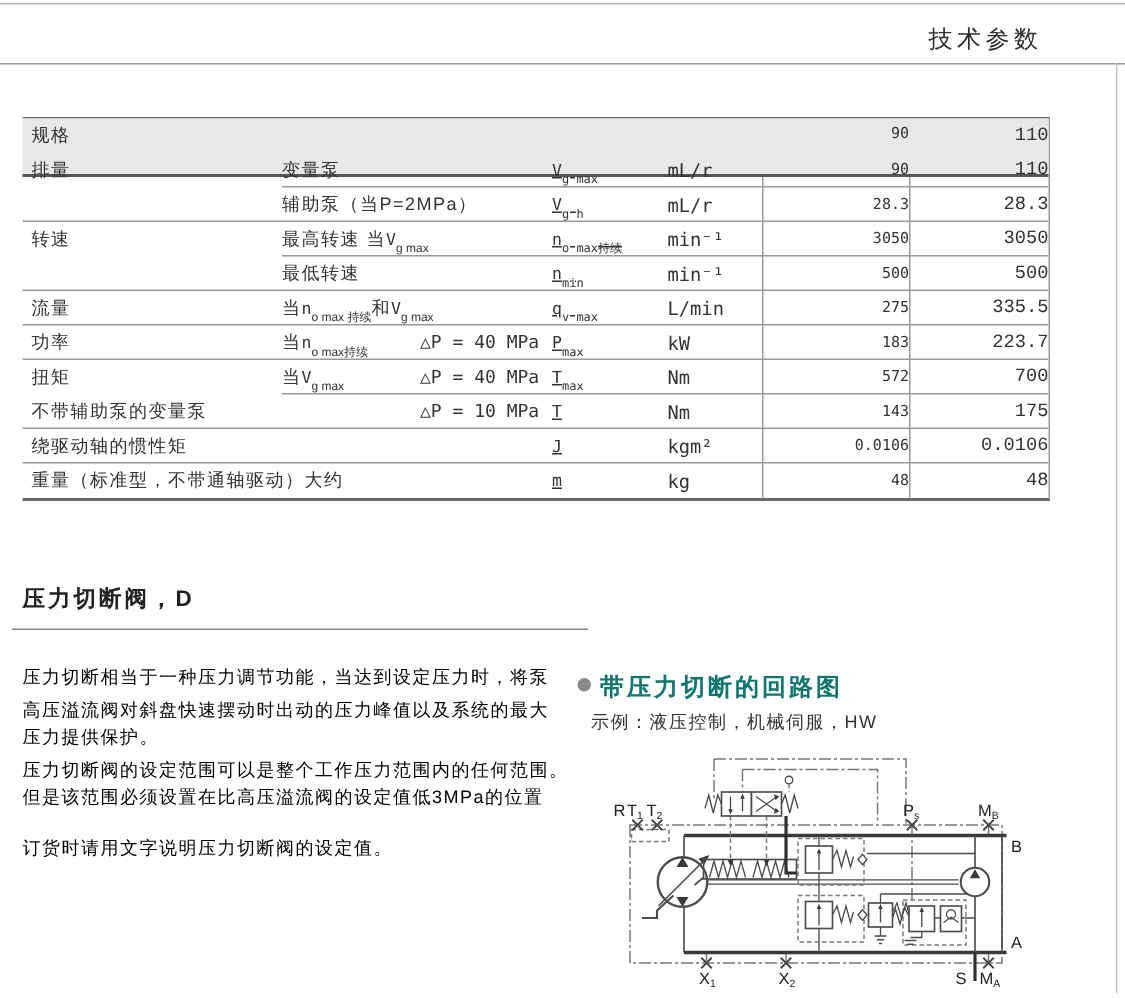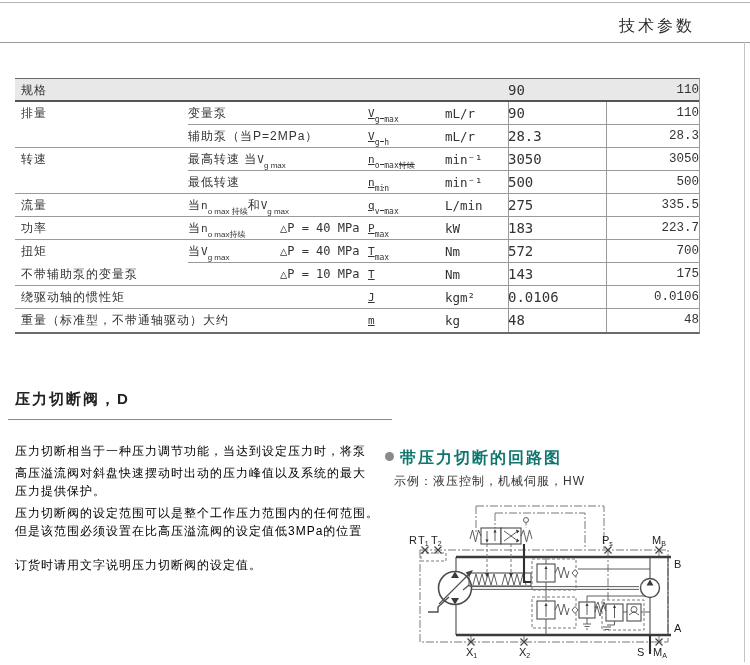--- a/index.html
+++ b/index.html
@@ -12,30 +12,30 @@
   .header-rule{position:absolute;left:0;top:42px;width:750px;height:1px;background:#9a9a9a;}
   .right-frame{position:absolute;left:744px;top:42px;width:1px;height:620px;background:#c4c4c4;}
 
   .page-header{position:absolute;right:55px;top:16px;font-size:16px;letter-spacing:3px;color:#2e2e2e;}
 
   
   #spec-table{position:absolute;left:15px;top:78px;width:684px;height:253px;
               border-top:1px solid #6a6a6a;border-bottom:2px solid #6a6a6a;border-right:1px solid #9a9a9a;
               font-size:12px;color:#333;box-sizing:content-box;}
   #spec-table .vline{position:absolute;top:0;bottom:0;width:1px;background:#9a9a9a;}
-  .thead{position:absolute;left:0;top:0;width:684px;height:23px;background:#e8e8e8;border-bottom:2px solid #555;box-sizing:border-box;}
+  .thead{position:absolute;left:0;top:0;width:684px;height:39px;background:#e8e8e8;border-bottom:2px solid #555;box-sizing:border-box;}
   .trow{position:absolute;left:0;width:684px;height:23px;}
   .trow.sf{border-bottom:1px solid #9a9a9a;box-sizing:border-box;}
   .trow .psep{position:absolute;left:173px;right:0;bottom:0;height:1px;background:#9a9a9a;}
   .c{position:absolute;top:0;height:23px;line-height:23px;white-space:nowrap;}
   .c.label {left:6px;letter-spacing:1px;}
   .c.detail{left:173px;width:260px;letter-spacing:1px;}
   .c.sym   {left:353px;width:77px;font-family:"DejaVu Sans Mono",monospace;font-size:11px;text-decoration:underline;}
   .c.unit  {left:430px;width:63px;font-family:"DejaVu Sans Mono",monospace;font-size:12.5px;}
-  .c.v90   {left:493px;width:98px;text-align:left;font-family:"DejaVu Sans Mono",monospace;font-size:14px;}
+  .c.v90   {left:493px;width:98px;text-align:right;font-family:"DejaVu Sans Mono",monospace;font-size:10px;}
   .c.v110  {left:591px;width:93px;text-align:right;font-family:Liberation Mono, monospace;font-size:12.5px;}
   .thead .c{height:23px;line-height:22px;}
   sub{font-size:8px;position:relative;top:2px;letter-spacing:0;}
   .sy{font-family:"DejaVu Sans Mono",monospace;font-size:11px;letter-spacing:0;}
   .dp{position:absolute;left:92px;top:0;font-family:"DejaVu Sans Mono",monospace;font-size:12px;letter-spacing:0;}
 
   
   .sec2-title{position:absolute;left:15px;top:390px;font-size:15px;font-weight:bold;letter-spacing:2px;color:#222;}
   .sec2-rule{position:absolute;left:8px;top:419px;width:384px;height:1px;background:#8a8a8a;}
 

